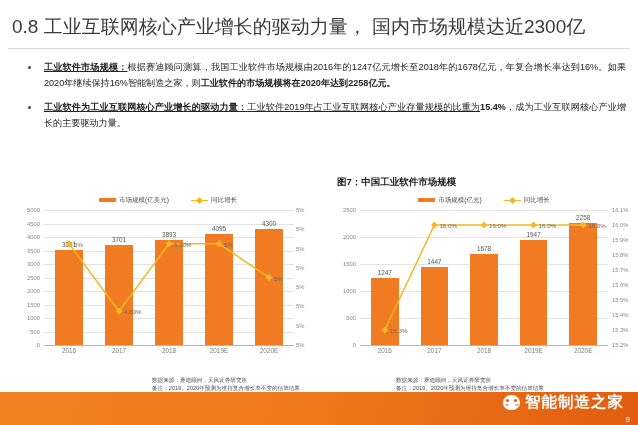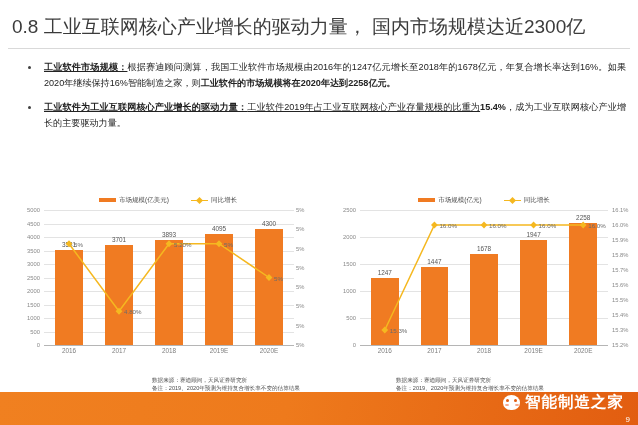--- a/index.html
+++ b/index.html
@@ -328,20 +328,21 @@
         <div class="xtick" style="left: 155px;">2018</div>
         <div class="xtick" style="left: 205px;">2019E</div>
         <div class="xtick" style="left: 255px;">2020E</div>
       </div>
   </div>
   <div class="src" id="src6">
     <div>数据来源：赛迪顾问，天风证券研究所</div>
     <div>备注：2019、2020年预测为维持复合增长率不变的估算结果</div>
   </div>
 
+  <div class="chart-title" id="ct7">图7：中国工业软件市场规模</div>
   <div class="panel" id="panel7">
     <div class="legend">
       <span class="lg-item">
         <span class="lg-bar"></span>
         <span>市场规模(亿元)</span>
       </span>
       <span class="lg-item">
         <span class="lg-line"></span>
         <span>同比增长</span>
       </span>

